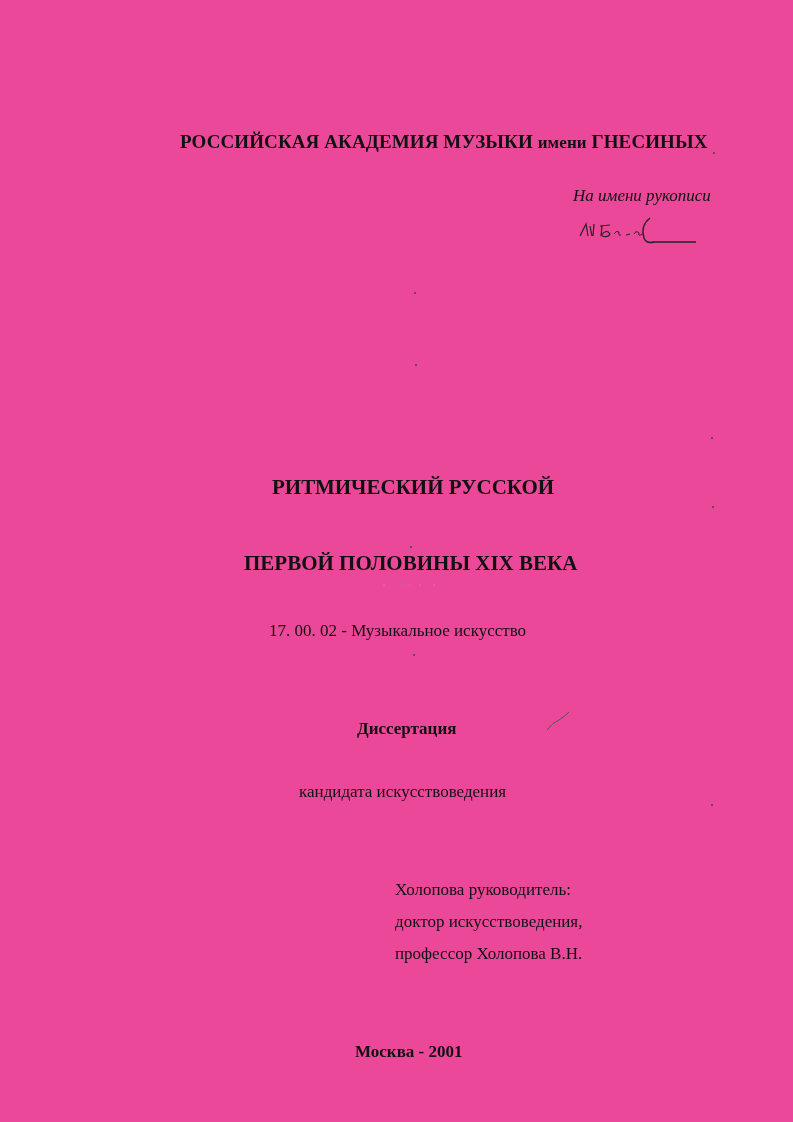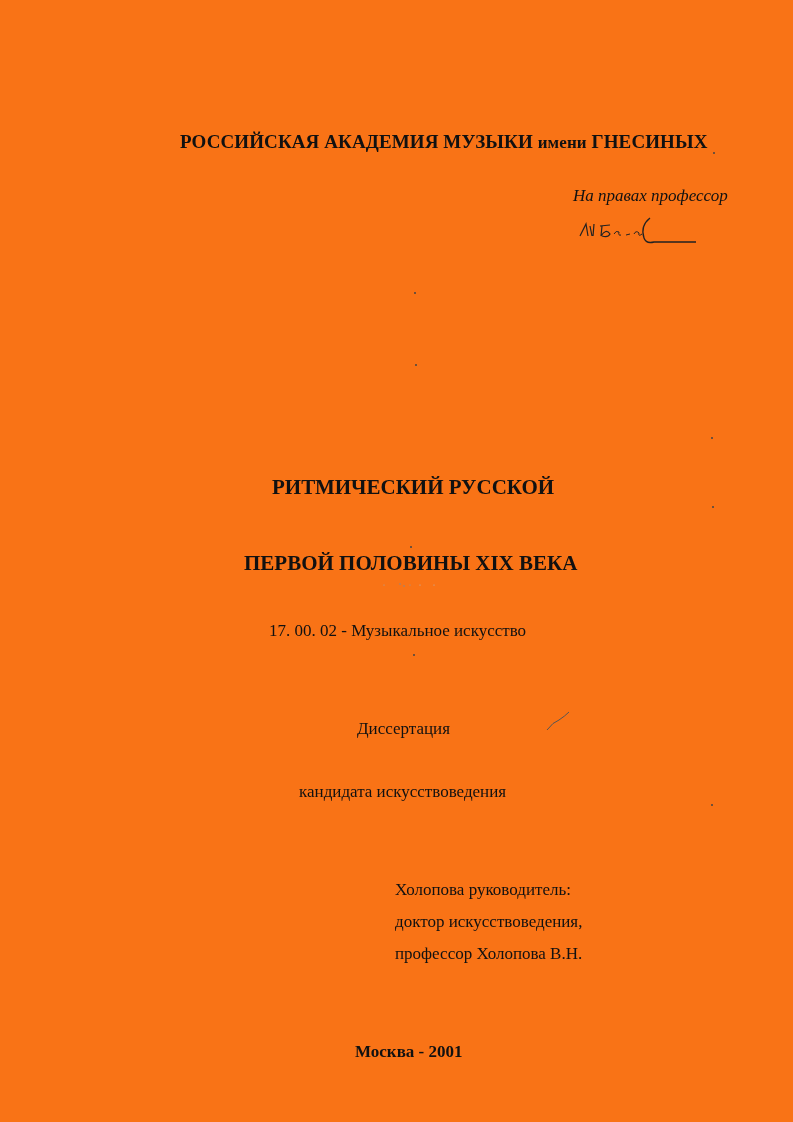--- a/index.html
+++ b/index.html
@@ -13,21 +13,21 @@
       position: relative;
       overflow: hidden;
       font-family: "Liberation Serif", "DejaVu Serif", serif;
       color: #111111;
     }
     .page {
       position: absolute;
       left: 0; top: 0;
       width: 793px;
       height: 1122px;
-      background: #f97316;
+      background: #ec4899;
     }
     .line {
       position: absolute;
       white-space: nowrap;
       line-height: 1;
     }
     .institution {
       top: 132px;
       left: 180px;
       font-size: 19px;
@@ -65,21 +65,21 @@
     .t3 { top: 553px; left: 244px; }
     .specialty {
       top: 622px;
       left: 269px;
       font-size: 17px;
     }
     .diss {
       top: 720px;
       left: 357px;
       font-size: 17px;
-      font-weight: normal;
+      font-weight: bold;
     }
     .degree1 {
       top: 751px;
       left: 296px;
       font-size: 17px;
     }
     .degree2 {
       top: 783px;
       left: 299px;
       font-size: 17px;
@@ -120,21 +120,21 @@
 <body>
 
 <div class="page">
 
   <div class="line institution">
     <span>РОССИЙСКАЯ АКАДЕМИЯ МУЗЫКИ</span>
     <span class="small">имени</span>
     <span>ГНЕСИНЫХ</span>
   </div>
 
-  <div class="line rights">На правах профессор</div>
+  <div class="line rights">На имени рукописи</div>
 
   <svg class="signature" viewBox="0 0 130 40">
     <path d="M4 22 L10 10 L12 22 M14 12 L16 22 M18 10 L17 22" stroke="#222" stroke-width="1.2" fill="none"></path>
     <path d="M24 12 L34 11 M26 12 L25 22 Q30 14 34 20 Q32 24 26 22" stroke="#222" stroke-width="1.2" fill="none"></path>
     <path d="M38 20 Q40 16 43 18 Q42 22 45 21" stroke="#222" stroke-width="1" fill="none"></path>
     <path d="M50 21 L54 20" stroke="#222" stroke-width="1" fill="none"></path>
     <path d="M58 20 Q60 16 63 19 Q62 23 66 20" stroke="#222" stroke-width="1" fill="none"></path>
     <path d="M74 4 Q64 12 68 24 Q70 30 78 28 L120 28" stroke="#222" stroke-width="1.3" fill="none"></path>
   </svg>
 

